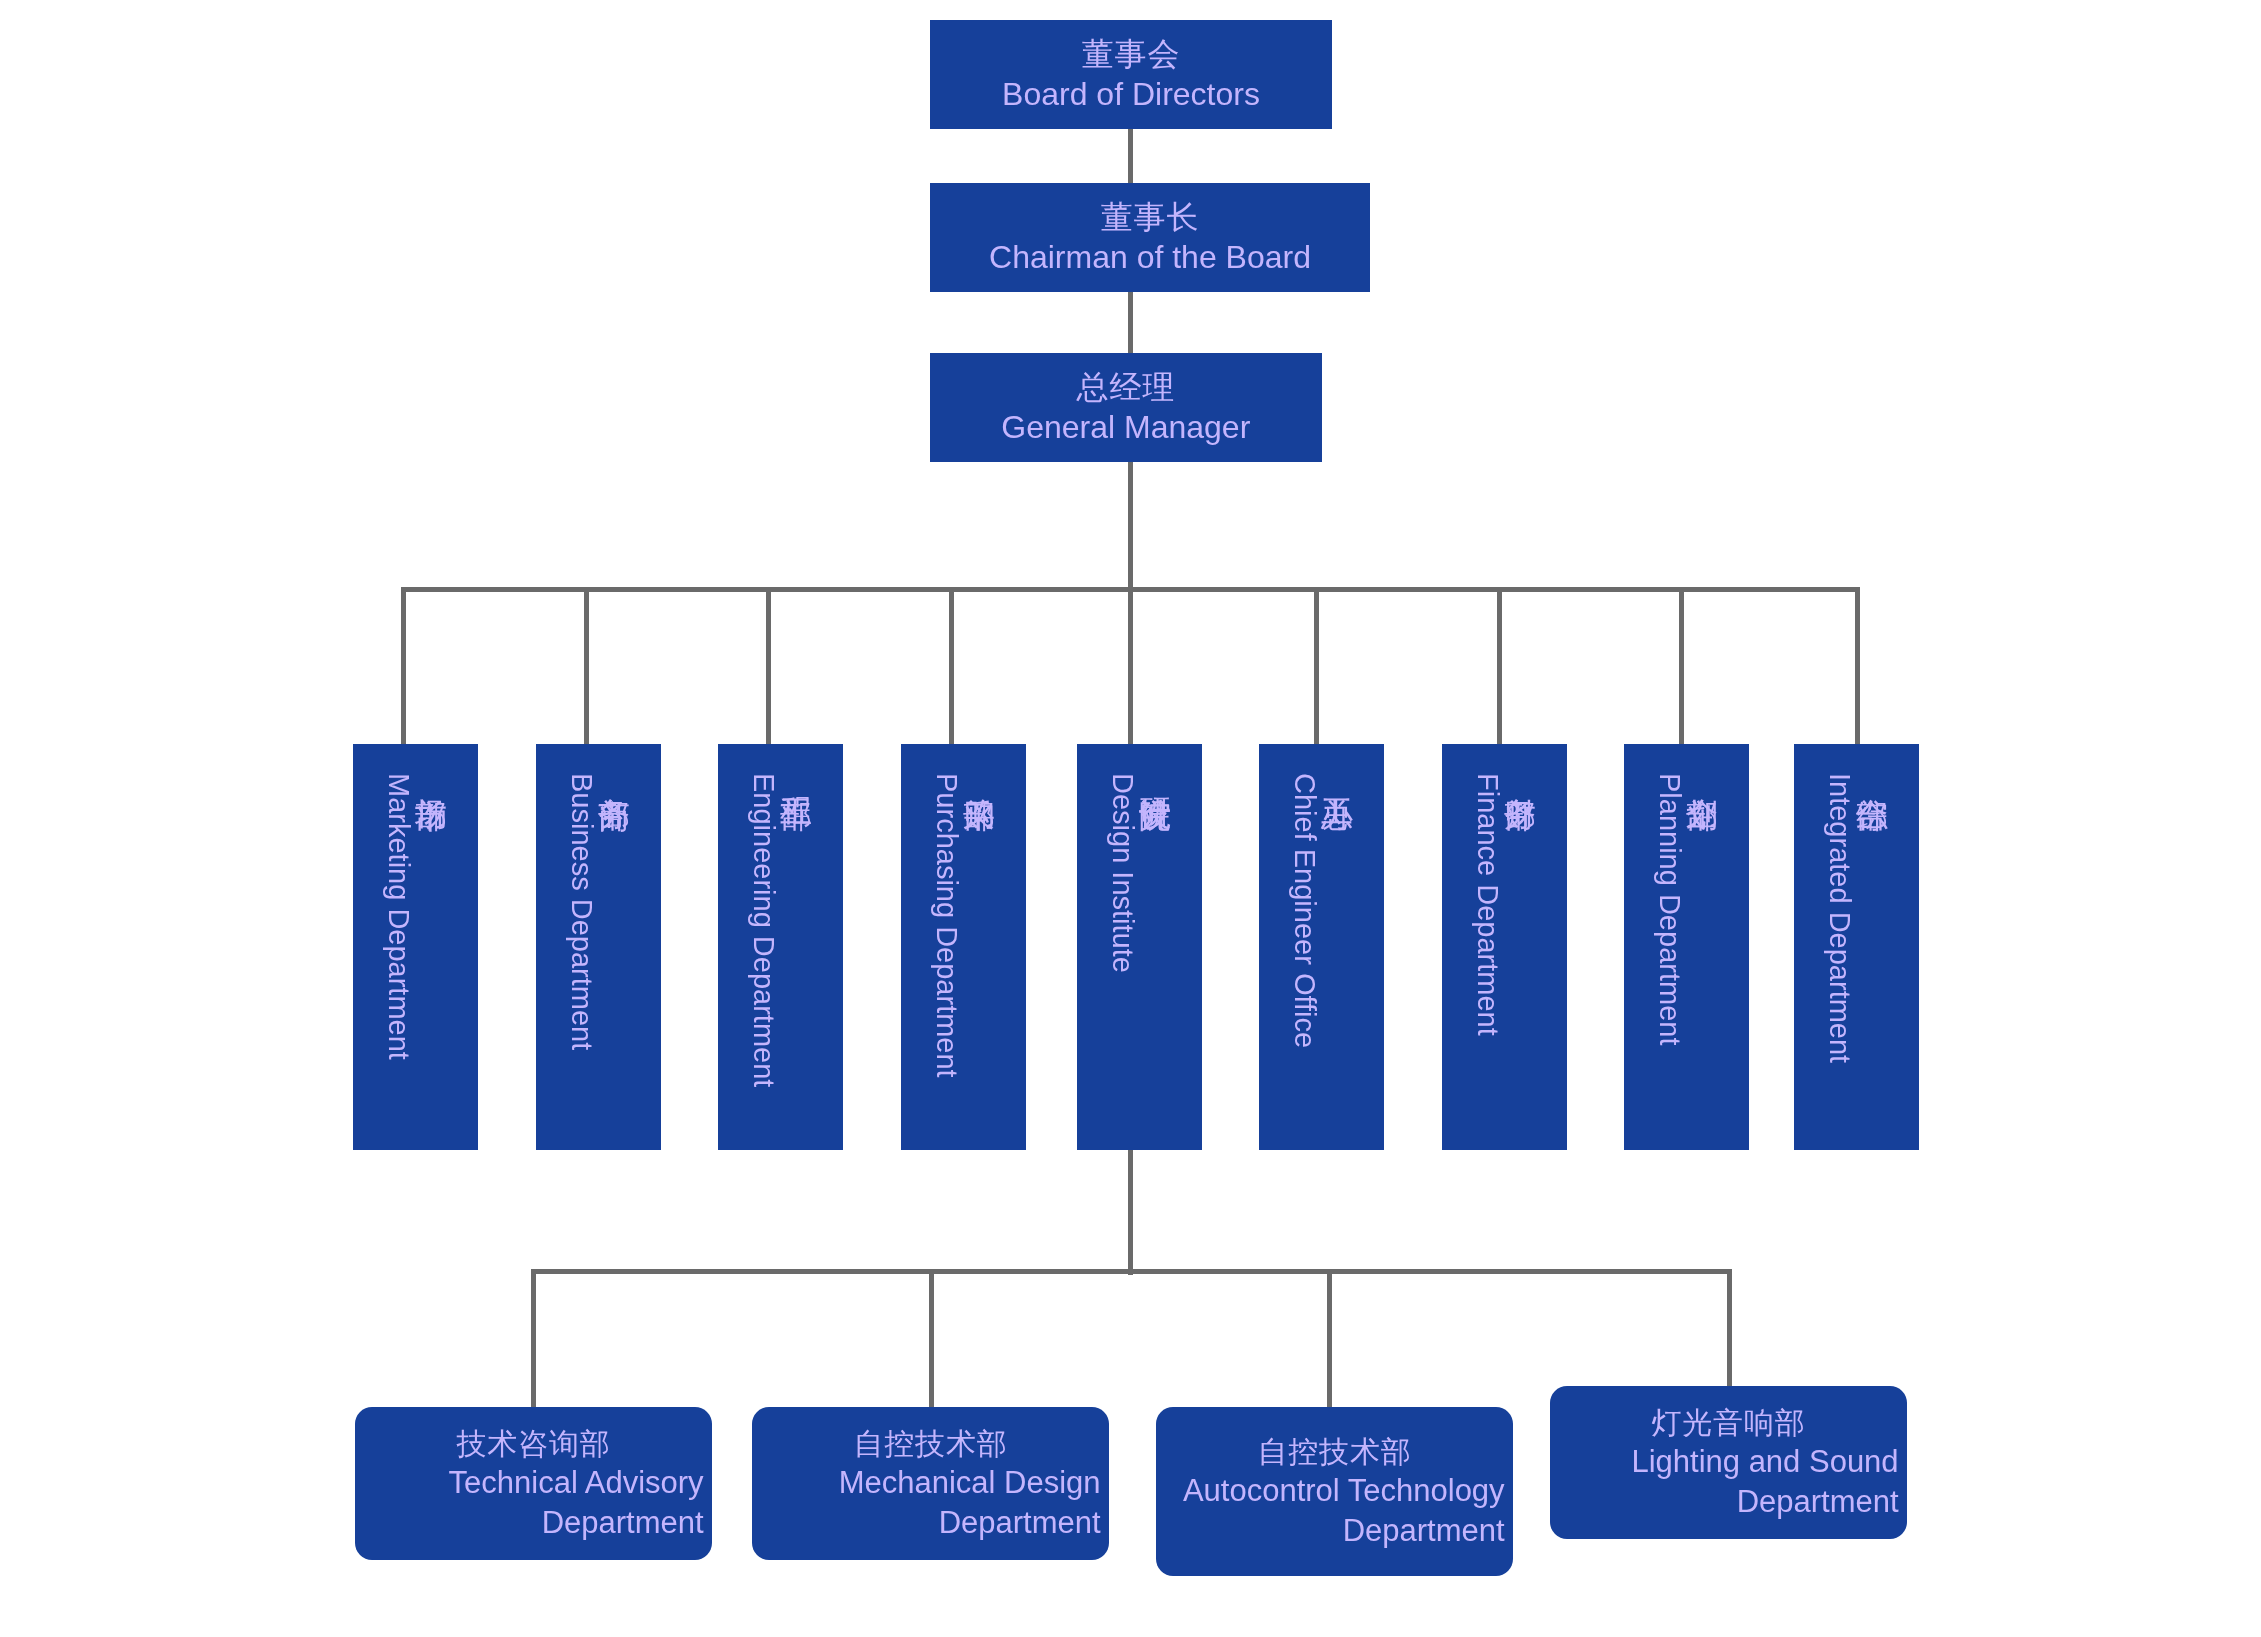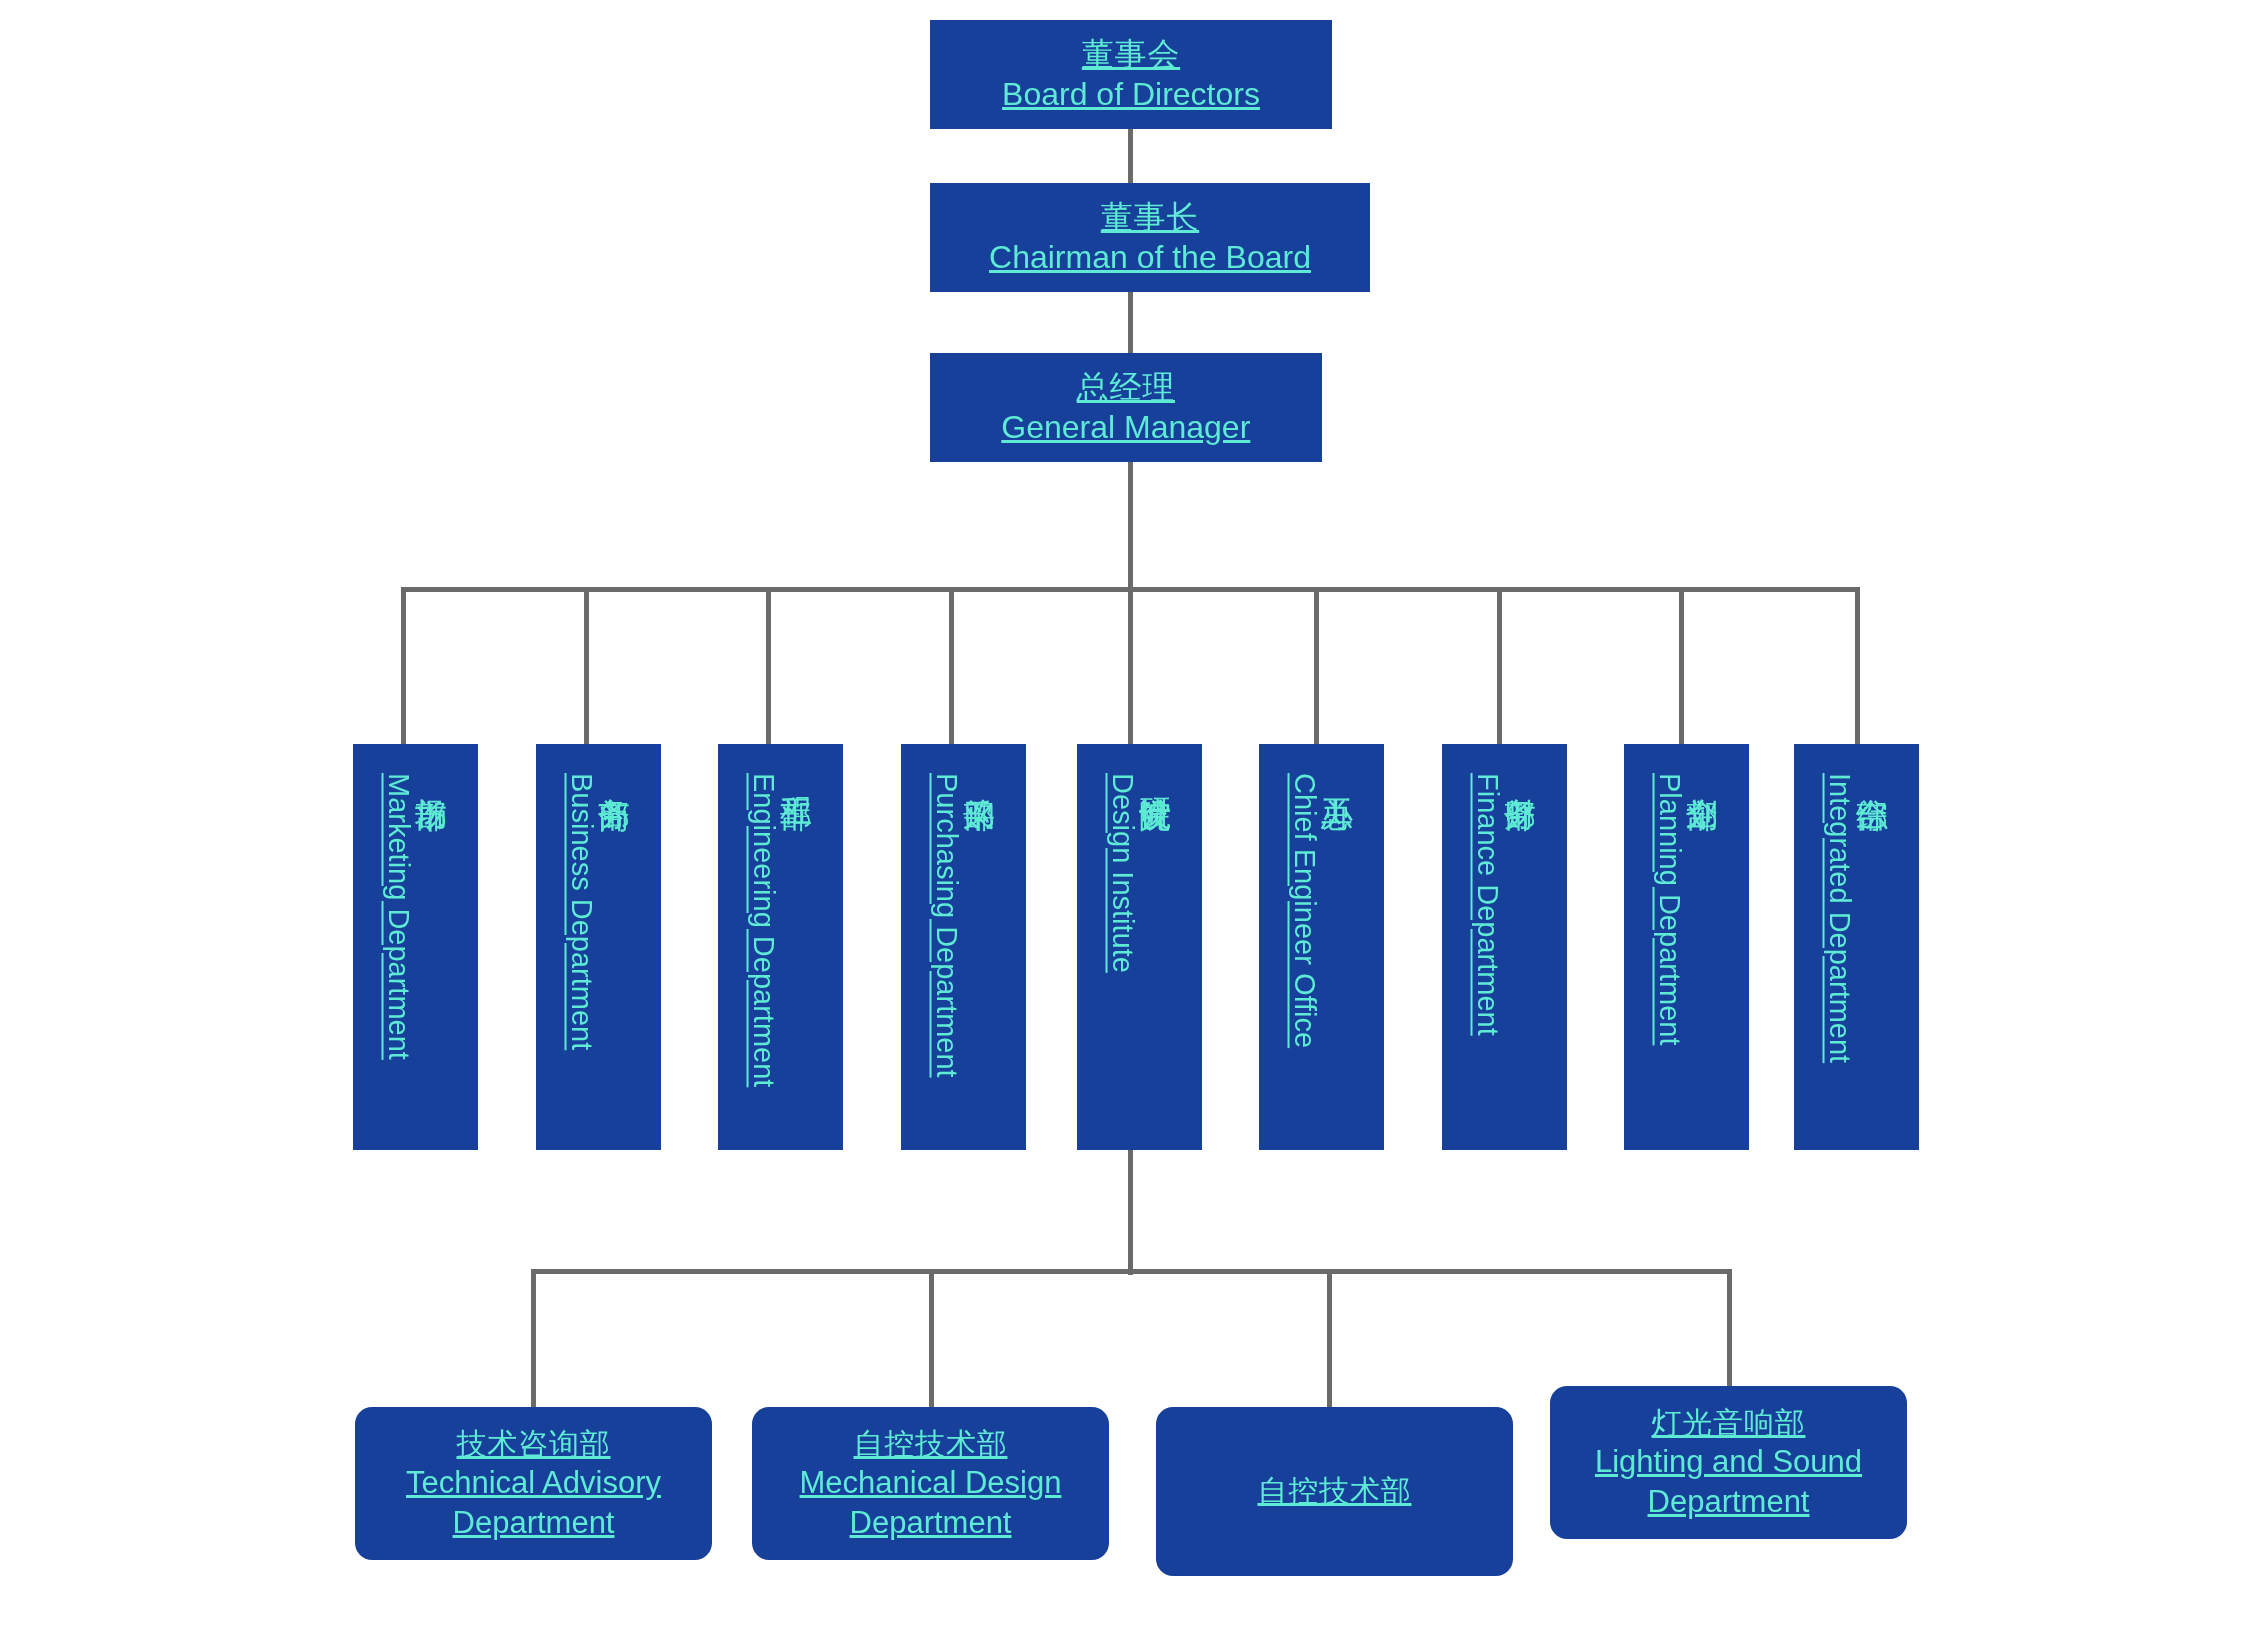--- a/index.html
+++ b/index.html
@@ -25,27 +25,26 @@
   .line-h {
     position: absolute;
     height: 5px;
     background: #6a6a6a;
   }
 
   
   .node {
     position: absolute;
     background: #16409A;
-    color: #5eead4;
+    color: #c4b5fd;
     box-sizing: border-box;
     display: flex;
     align-items: center;
     justify-content: center;
-    text-align: center;
-    text-decoration: underline;
+    text-align: right;
   }
 
   
   .node.top {
     flex-direction: column;
     padding: 5px 8.4px;
     line-height: 1.22;
   }
   .node.top .cn {
     font-size: 32px;
@@ -216,20 +215,21 @@
     <div class="en">Technical Advisory Department</div>
   </div>
 
   <div class="node bottom" style="left:752px; top:1407px; width:357px; height:153px;">
     <div class="cn">自控技术部</div>
     <div class="en">Mechanical Design Department</div>
   </div>
 
   <div class="node bottom" style="left:1156px; top:1407px; width:357px; height:169px;">
     <div class="cn">自控技术部</div>
+    <div class="en">Autocontrol Technology Department</div>
   </div>
 
   <div class="node bottom" style="left:1550px; top:1386px; width:357px; height:153px;">
     <div class="cn">灯光音响部</div>
     <div class="en">Lighting and Sound Department</div>
   </div>
 
 </div>
 
 

